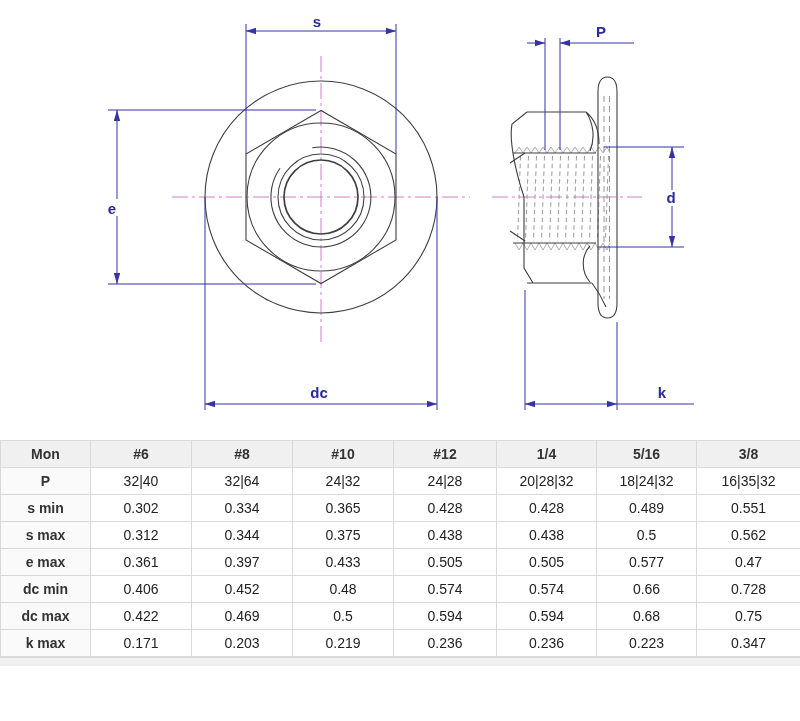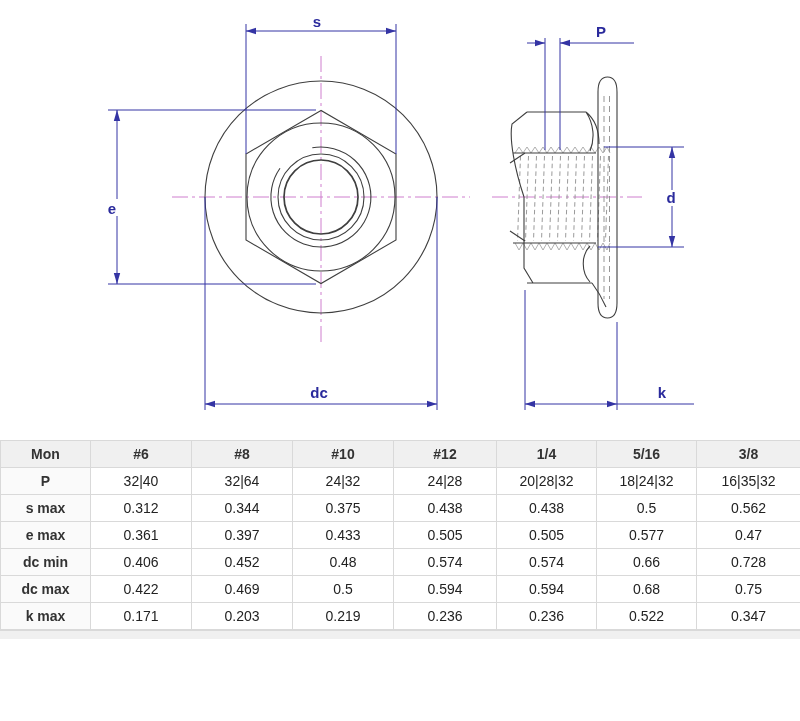--- a/index.html
+++ b/index.html
@@ -150,20 +150,30 @@
           <th>P</th>
           <td>32|40</td>
           <td>32|64</td>
           <td>24|32</td>
           <td>24|28</td>
           <td>20|28|32</td>
           <td>18|24|32</td>
           <td>16|35|32</td>
         </tr>
         <tr>
+          <th>s min</th>
+          <td>0.302</td>
+          <td>0.334</td>
+          <td>0.365</td>
+          <td>0.428</td>
+          <td>0.428</td>
+          <td>0.489</td>
+          <td>0.551</td>
+        </tr>
+        <tr>
           <th>s max</th>
           <td>0.312</td>
           <td>0.344</td>
           <td>0.375</td>
           <td>0.438</td>
           <td>0.438</td>
           <td>0.5</td>
           <td>0.562</td>
         </tr>
         <tr>
@@ -196,20 +206,20 @@
           <td>0.68</td>
           <td>0.75</td>
         </tr>
         <tr>
           <th>k max</th>
           <td>0.171</td>
           <td>0.203</td>
           <td>0.219</td>
           <td>0.236</td>
           <td>0.236</td>
-          <td>0.522</td>
+          <td>0.223</td>
           <td>0.347</td>
         </tr>
       </tbody>
   </table>
 
   <div class="table-cutoff"></div>
 </div>
 
 </body></html>

